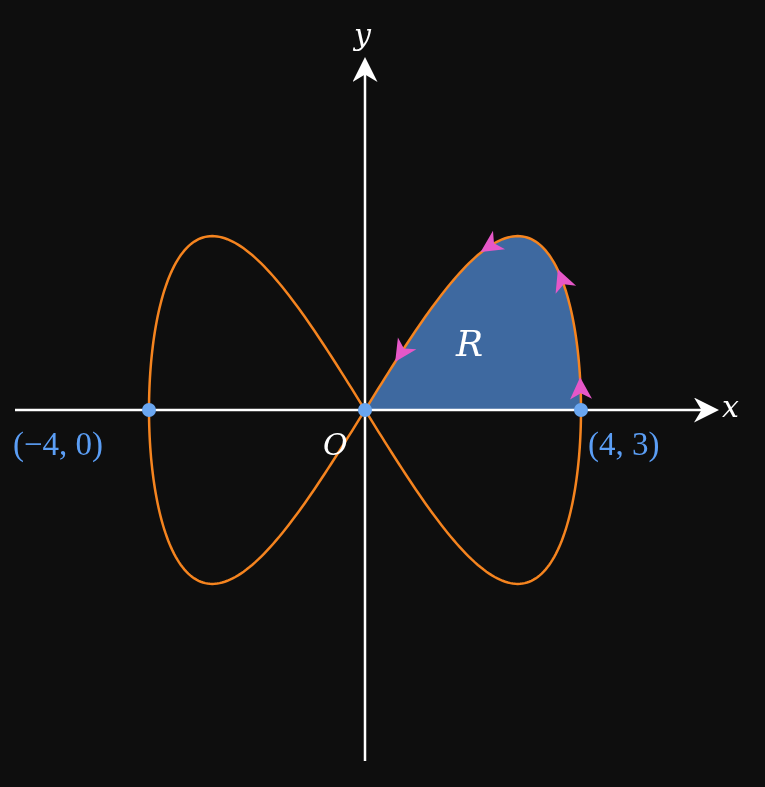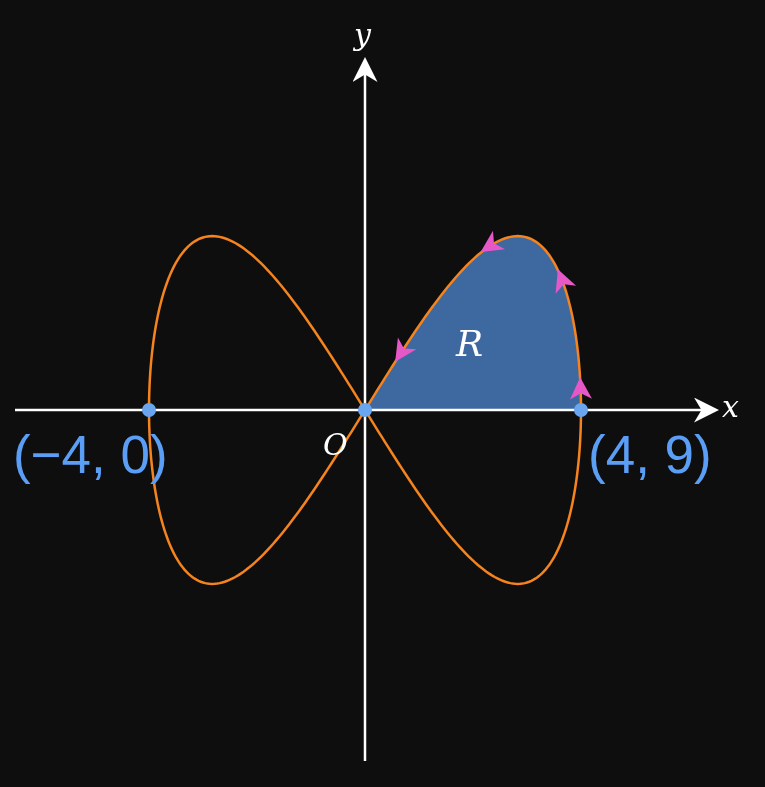--- a/index.html
+++ b/index.html
@@ -1,19 +1,19 @@
 <!DOCTYPE html>
 <html><head>
 <meta charset="utf-8">
 <style>
   html,body{margin:0;padding:0;background:#0e0e0e;}
   body{width:765px;height:787px;position:relative;overflow:hidden;font-family:"DejaVu Serif",serif;}
   svg{position:absolute;left:0;top:0;}
   .lbl{position:absolute;font-family:"DejaVu Serif","Liberation Serif",serif;font-style:italic;color:#fff;font-size:30px;line-height:1;}
-  .pt{position:absolute;font-family:Liberation Sans, sans-serif;font-size:53px;line-height:1;}
+  .pt{position:absolute;font-family:Liberation Serif, serif;font-size:33px;line-height:1;}
 </style>
 </head>
 <body>
 
 <svg id="plot" width="765" height="787" viewBox="0 0 765 787">
   <defs>
     <marker id="ah" markerWidth="10" markerHeight="10" refX="8" refY="5" orient="auto">
       <path d="M0,0 L10,5 L0,10 L3,5 Z" fill="#ffffff"></path>
     </marker>
   </defs>
@@ -30,13 +30,13 @@
   <circle cx="149" cy="410" r="7" fill="#6aa6f0"></circle>
   <circle cx="365" cy="410" r="7" fill="#6aa6f0"></circle>
   <circle cx="581" cy="410" r="7" fill="#6aa6f0"></circle>
 </svg>
 
 <div class="lbl" style="left:354px;top:20px;">y</div>
 <div class="lbl" style="left:722px;top:392px;">x</div>
 <div class="lbl" style="left:323px;top:430px;">O</div>
 <div class="lbl" style="left:456px;top:326px;font-size:36px;">R</div>
 <div class="pt" style="left:13px;top:428px;color:#5b9ef5;">(−4, 0)</div>
-<div class="pt" style="left:588px;top:428px;color:#5b9ef5;">(4, 9)</div>
+<div class="pt" style="left:588px;top:428px;color:#5b9ef5;">(4, 3)</div>
 
 </body></html>

